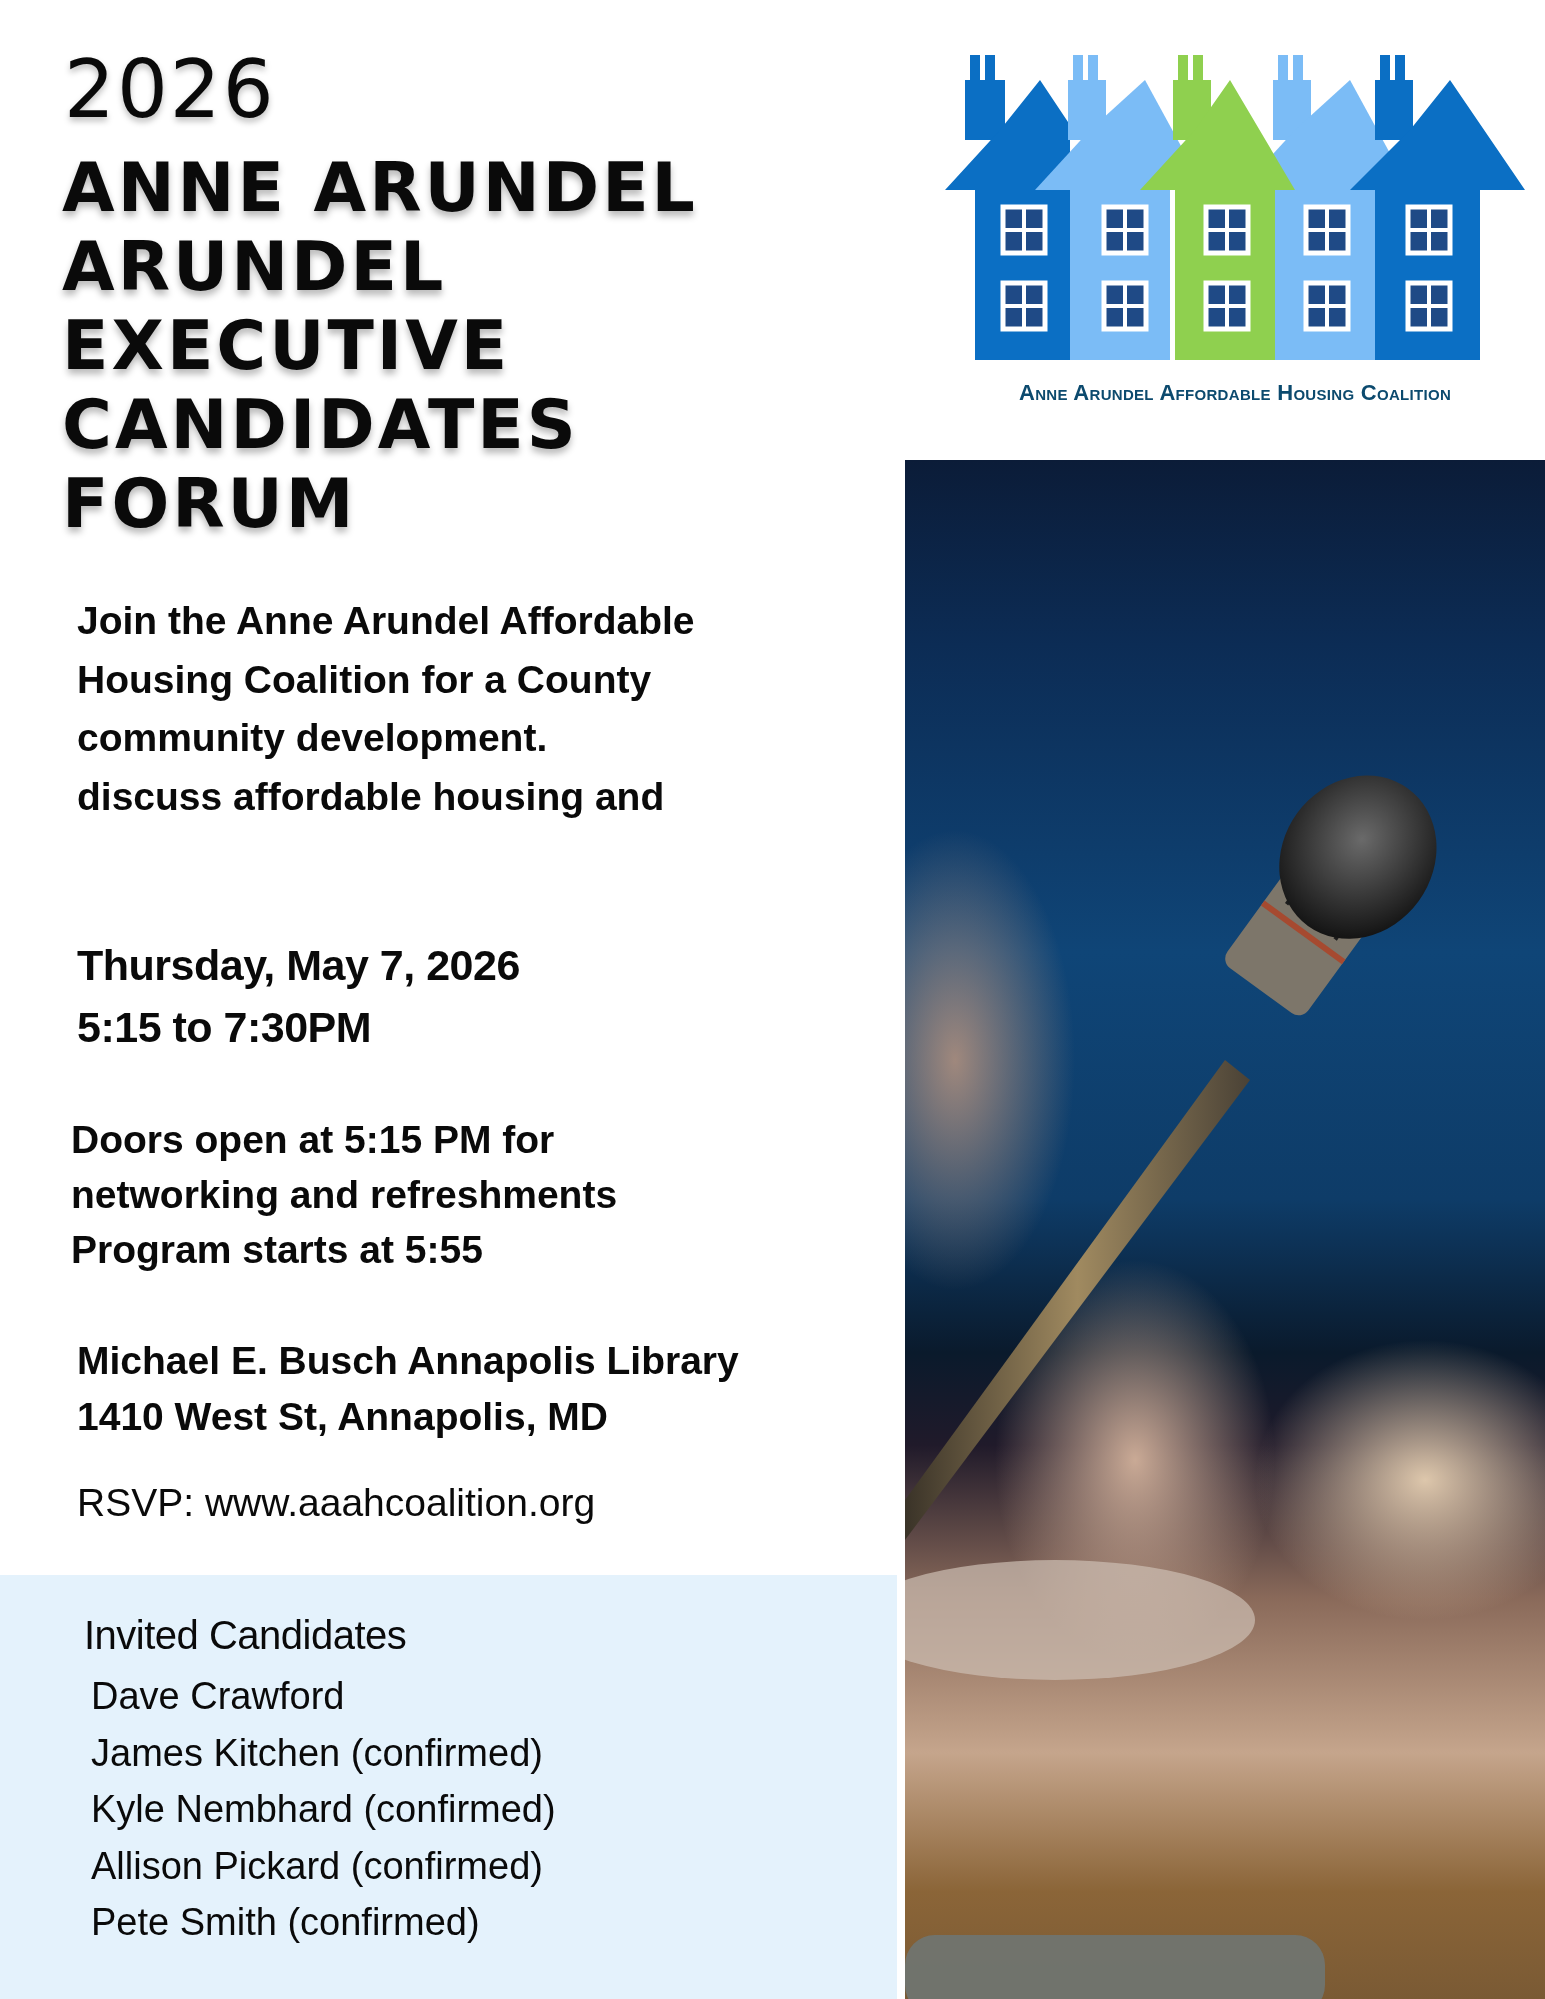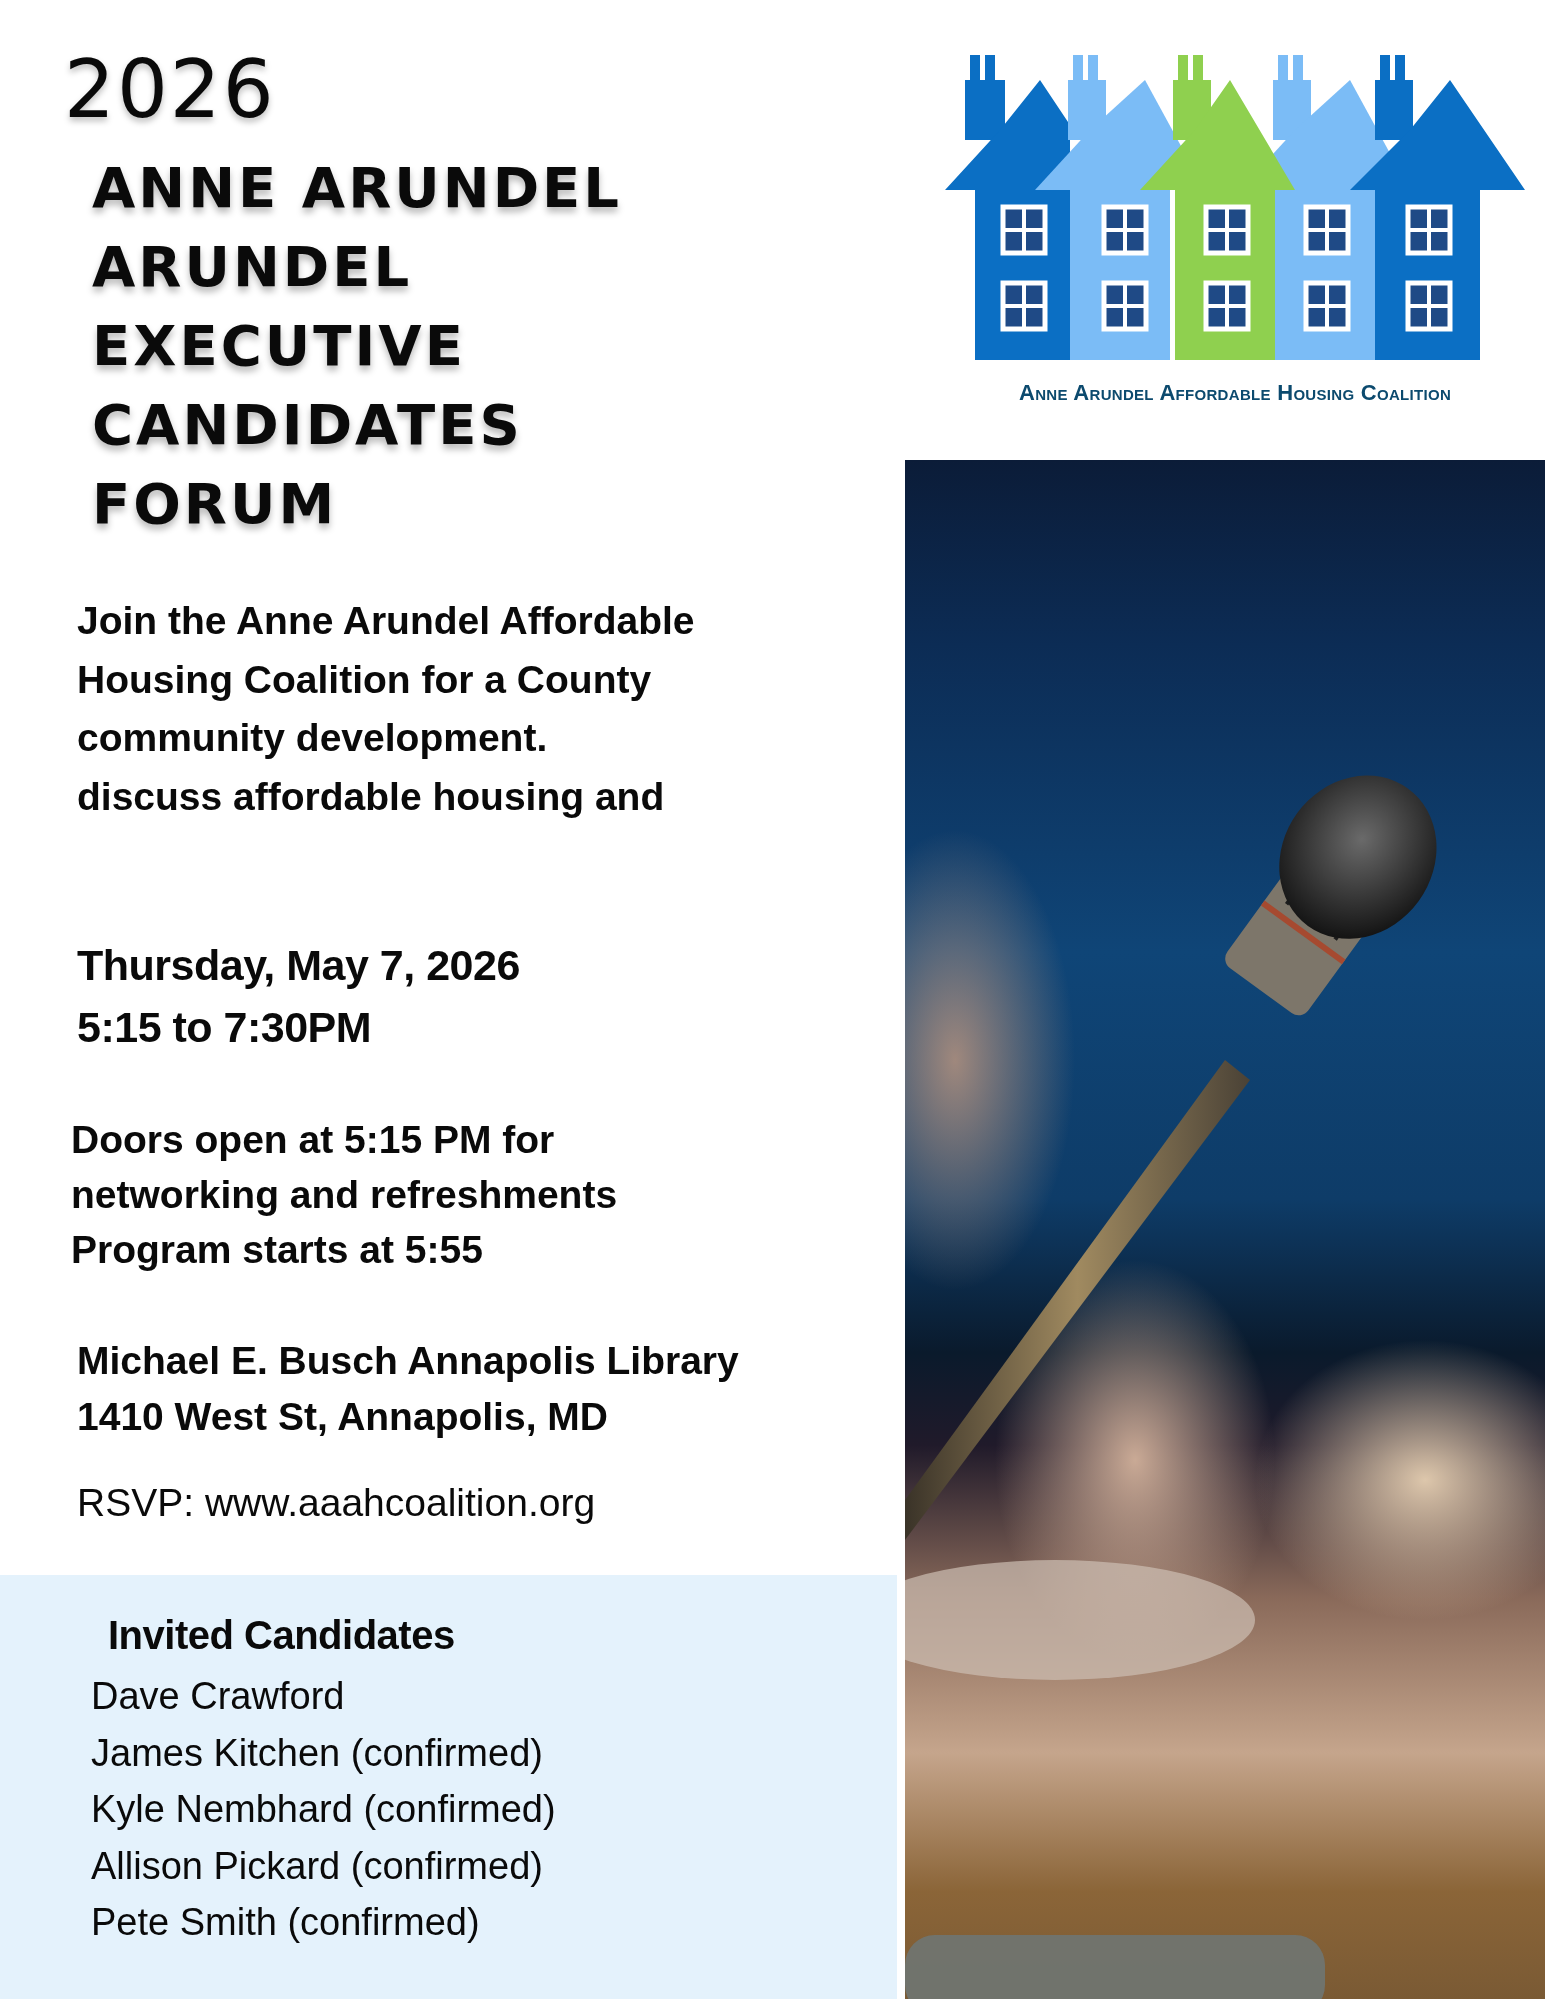--- a/index.html
+++ b/index.html
@@ -1,32 +1,32 @@
 <!DOCTYPE html>
 <html><head>
 <meta charset="utf-8">
 <style>
   html, body { margin:0; padding:0; }
   body { width:1545px; height:1999px; position:relative; background:#ffffff; overflow:hidden;
          font-family:"Liberation Sans", sans-serif; color:#0a0a0a; }
   .abs { position:absolute; }
   .year { left:64px; top:48px; font-size:80px; line-height:84px; font-family:"DejaVu Sans", sans-serif; font-weight:400; letter-spacing:2px;
           text-shadow:0 4px 6px rgba(0,0,0,0.25); }
-  .title { left:62px; top:148px; font-family:"DejaVu Sans", sans-serif; font-weight:700; font-size:56px; line-height:79px; letter-spacing:3px;
-           text-shadow:0 5px 7px rgba(0,0,0,0.28);margin-left:30px; }
+  .title { left:62px; top:148px; font-family:"DejaVu Sans", sans-serif; font-weight:700; font-size:68px; line-height:79px; letter-spacing:3px;
+           text-shadow:0 5px 7px rgba(0,0,0,0.28); }
   .title div { white-space:nowrap; }
   .para { left:77px; top:592px; width:720px; font-size:39px; line-height:58.5px; }
   .para div, .info div { white-space:nowrap;font-weight:bold; }
   .datebox { left:77px; top:934px; font-weight:700; font-size:43px; line-height:62px; letter-spacing:-0.5px; }
   .doors { left:71px; top:1112px; font-size:39px; line-height:55px; }
   .venue { left:77px; top:1333px; font-size:39px; line-height:56px; }
   .rsvp { left:77px; top:1478px; font-size:39px; line-height:50px; white-space:nowrap; }
   .rsvp b { font-weight:400; }
   .panel { left:0; top:1575px; width:897px; height:424px; background:#e4f2fc; }
-  .cand-title { left:108px; top:1607px; font-weight:700; font-size:40px; line-height:56px; letter-spacing:-0.5px; }
+  .cand-title { left:84px; top:1607px; font-weight:400; font-size:40px; line-height:56px; letter-spacing:-0.5px; }
   .cand-list { left:91px; top:1668px; font-size:38px; line-height:56.5px; }
   .cand-list div { white-space:nowrap; }
   .photo { left:905px; top:460px; width:640px; height:1539px; overflow:hidden;
            background: linear-gradient(180deg, #0b1c38 0%, #0c2c55 12%, #0f4577 32%, #0e3c68 48%, #0a1a2c 58%, #201a2a 64%, #8a6a5a 74%, #c5a58c 84%, #8b6538 93%, #7a5a34 100%); }
   .logo { left:940px; top:50px; width:590px; height:360px; }
   .logo-caption { left:940px; top:380px; width:590px; text-align:center; font-size:22px; font-weight:700; color:#0c4a6e;
                   font-variant:small-caps; letter-spacing:0.3px; white-space:nowrap; }
 </style>
 </head>
 <body>

